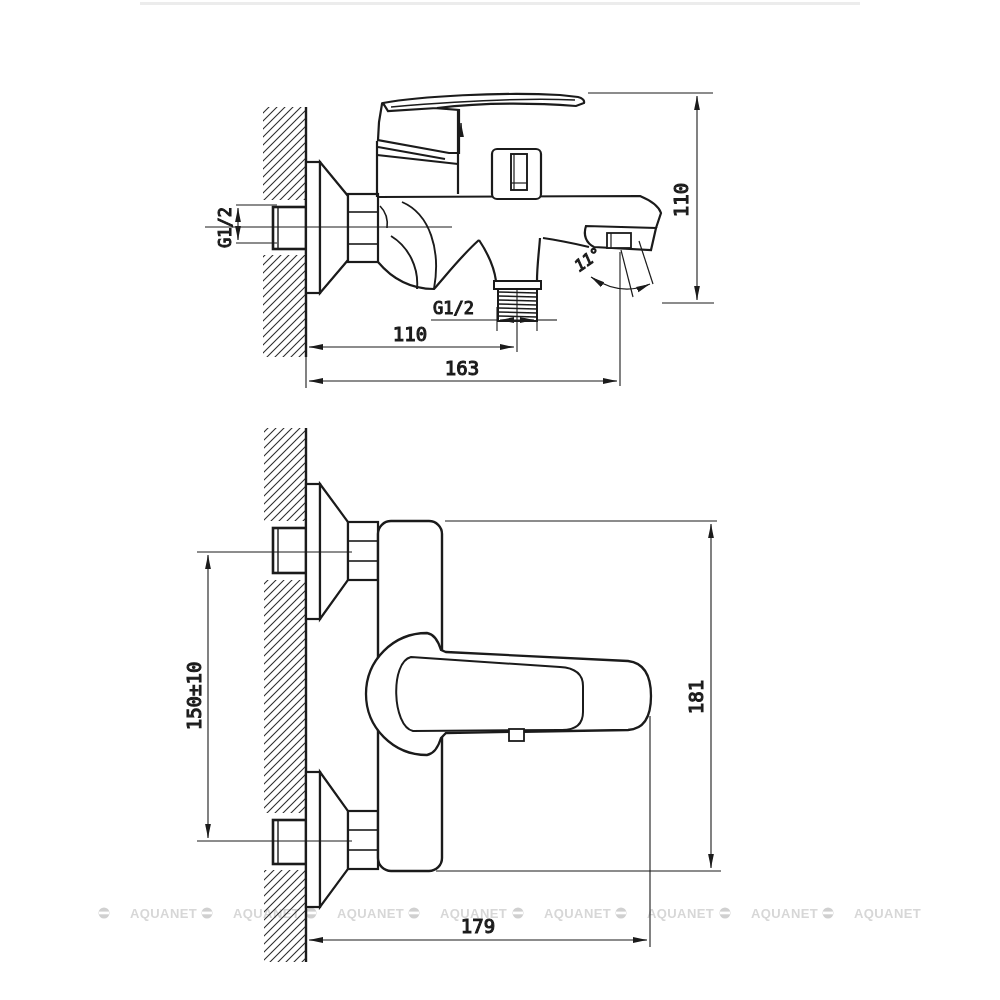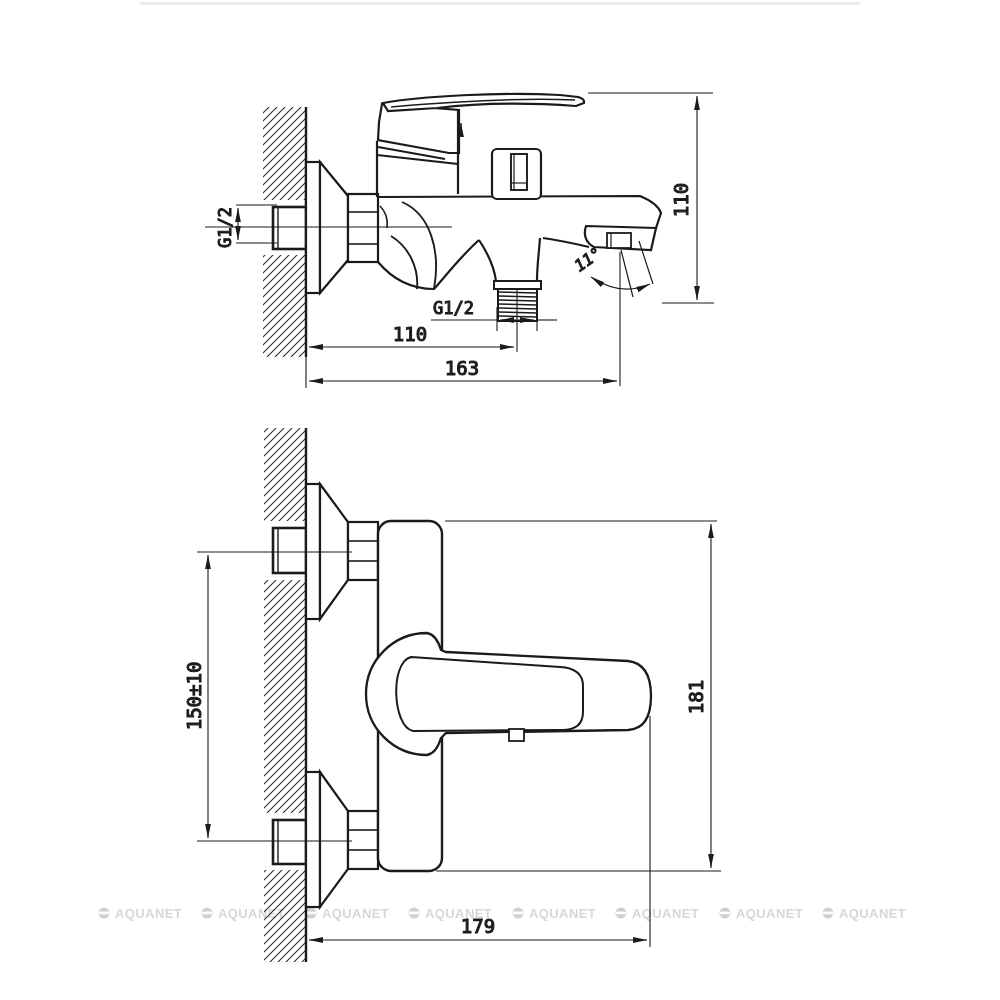--- a/index.html
+++ b/index.html
@@ -6,21 +6,21 @@
   body{
     width:1000px;height:1000px;position:relative;background:#ffffff;
     font-family:"DejaVu Sans Mono","Liberation Mono",monospace;
     overflow:hidden;
   }
   .top-shadow{
     position:absolute;left:140px;top:2px;width:720px;height:3px;
     background:#ececec;
   }
   .wm-row span.wm{
-    position:absolute;top:904px;height:18px;display:flex;align-items:center;gap:5px;
+    position:absolute;top:904px;height:18px;display:flex;align-items:center;gap:20px;
     z-index:0;
   }
   .wm-text{
     font-family:"Liberation Sans","DejaVu Sans",sans-serif;
     font-size:13px;font-weight:bold;color:#d7d7d7;letter-spacing:.4px;
   }
   svg.drawing{position:absolute;left:0;top:0;z-index:1;}
   svg.drawing text{
     font-family:"DejaVu Sans Mono","Liberation Mono",monospace;
     fill:#1b1b1b;

